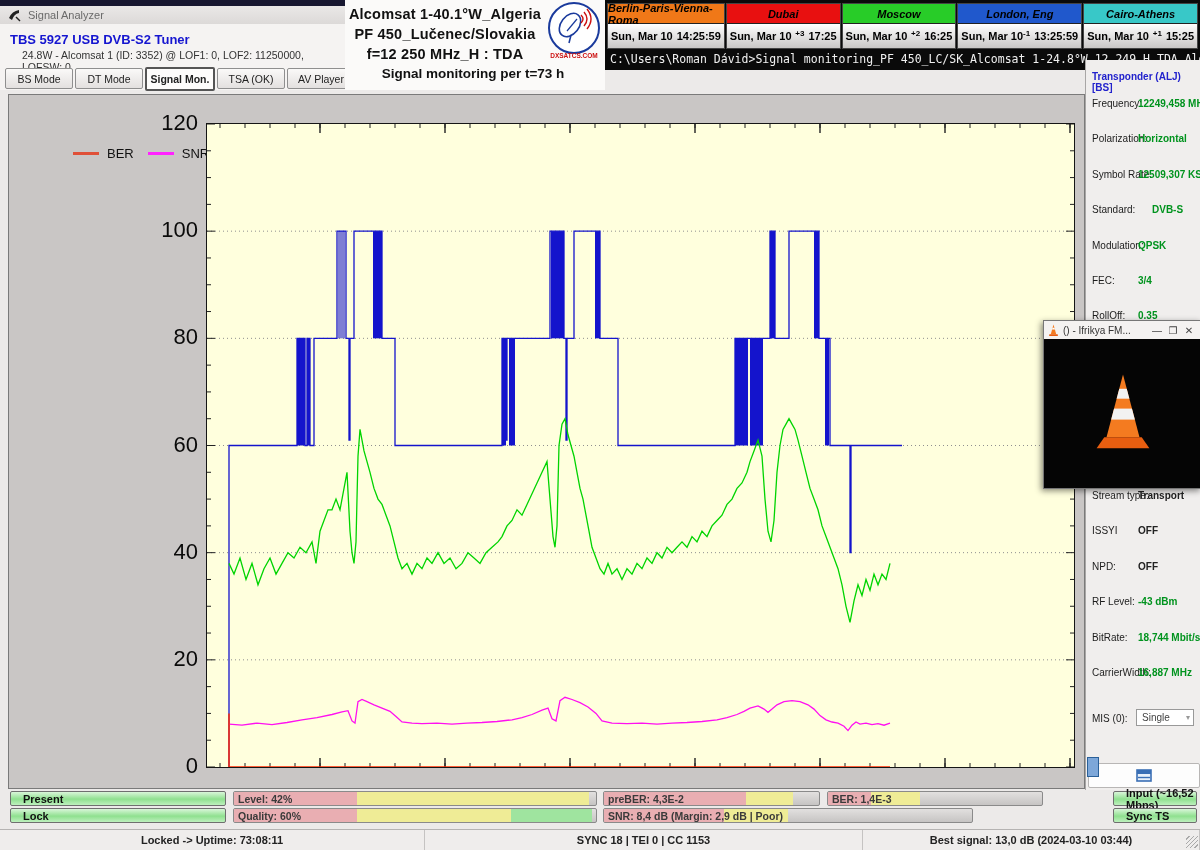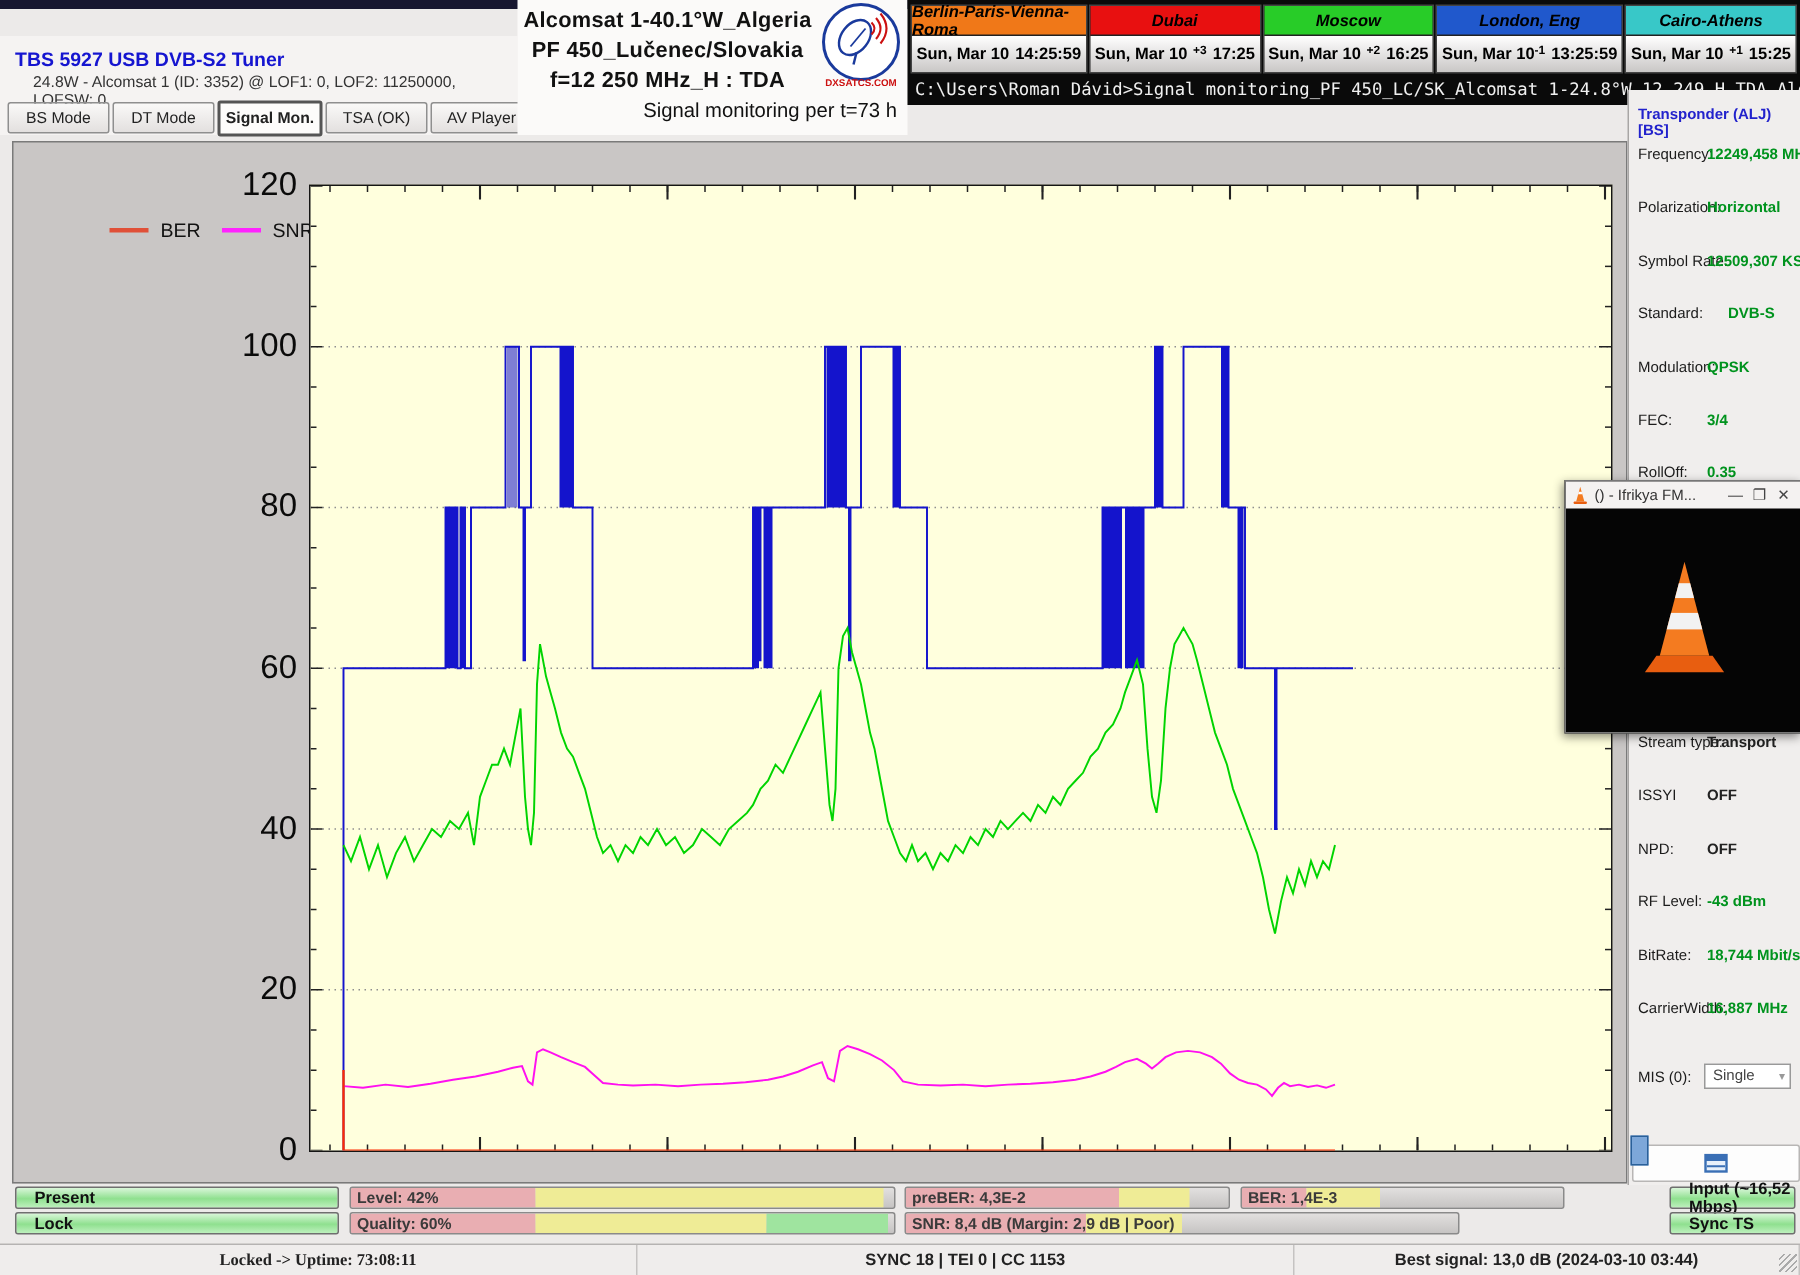--- a/index.html
+++ b/index.html
@@ -15,21 +15,21 @@
   #tunertitle{left:10px;top:8px;font-size:13px;font-weight:bold;color:#1515D0;}
   #tunerdetail{left:22px;top:25px;font-size:10.5px;color:#333;}
   
   #tabs{left:5px;top:68px;height:21px;display:flex;gap:2px;}
   .tab{width:66px;height:19px;background:linear-gradient(#FAF9F8,#E3E0DF);border:1px solid #8f8f8f;
        border-radius:2px;font-size:10.5px;color:#222;display:flex;align-items:center;justify-content:center;cursor:default;}
   .tab.active{font-weight:bold;background:#FDFCFB;border:2px solid #555;height:20px;margin-top:-1px;}
   
   #centerblock{left:345px;top:0;width:260px;height:90px;background:#FBFAF9;}
   .hline{position:absolute;left:0;width:200px;text-align:center;font-weight:bold;color:#111;font-size:14.5px;letter-spacing:.2px;}
-  #hline4{position:absolute;left:3px;top:66px;width:250px;font-weight:normal;color:#111;font-size:13.5px;text-align:right;}
+  #hline4{position:absolute;left:3px;top:66px;width:250px;font-weight:bold;color:#111;font-size:13.5px;text-align:center;}
   #logo{position:absolute;right:2px;top:2px;width:58px;height:60px;}
   #logo .ring{position:absolute;left:3px;top:0;width:48px;height:48px;border-radius:50%;border:2px solid #1a3a9c;background:#fff;}
   #logo .lbl{position:absolute;left:0;top:50px;width:58px;text-align:center;font-size:6.5px;font-weight:bold;color:#CC1111;}
   
   #blackzone{left:605px;top:0;width:595px;height:70px;background:#0a0a0a;}
   #clocks{position:absolute;left:2px;top:3px;width:591px;height:46px;display:flex;gap:1px;}
   .clock{flex:1;display:flex;flex-direction:column;border:1px solid #444;}
   .clock .hd{height:19px;display:flex;align-items:center;justify-content:center;
              font-size:11px;font-weight:bold;font-style:italic;color:#000;border-bottom:1px solid #222;}
   .clock .val{flex:1;background:linear-gradient(#FFFFFF,#C9C7C6);display:flex;align-items:center;
@@ -81,20 +81,28 @@
   #grip{position:absolute;right:2px;bottom:2px;width:12px;height:12px;
         background:repeating-linear-gradient(135deg,transparent,transparent 2px,#AAA 2px,#AAA 3px);}
 </style>
 </head>
 <body>
 
 <div id="app">
 
   <div class="abs" id="topstrip"></div>
 
+  <div class="abs" id="titlebar">
+    <svg width="13" height="13" viewBox="0 0 13 13">
+      <rect x="0" y="0" width="13" height="13" fill="none"></rect>
+      <path d="M1,9 Q4,2 11,1 L11,4 Q6,5 4,11 Z" fill="#222"></path>
+      <line x1="8" y1="8" x2="12" y2="12" stroke="#222" stroke-width="1.4"></line>
+    </svg>
+    <span class="t">Signal Analyzer</span>
+  </div>
 
   <div class="abs" id="tunerarea">
     <div class="abs" id="tunertitle">TBS 5927 USB DVB-S2 Tuner</div>
     <div class="abs" id="tunerdetail">24.8W - Alcomsat 1 (ID: 3352) @ LOF1: 0, LOF2: 11250000, LOFSW: 0</div>
   </div>
 
   <div class="abs" id="tabs">
       <div class="tab">BS Mode</div>
       <div class="tab">DT Mode</div>
       <div class="tab active">Signal Mon.</div>
@@ -462,19 +470,19 @@
         <div class="lbl">Quality: 60%</div>
       </div>
       <div class="pbar" style="left: 603px; top: 808px; width: 370px;">
         <div class="seg" style="left: 0%; width: 32.5%; background: rgb(233, 174, 178);"></div>
         <div class="seg" style="left: 32.5%; width: 17.5%; background: rgb(239, 236, 150);"></div>
         <div class="lbl">SNR: 8,4 dB (Margin: 2,9 dB | Poor)</div>
       </div>
     </div>
 
   <div class="abs" id="statusbar">
-      <div class="sb-sec" style="width: 425px; font-family: Liberation Serif, serif;">Locked -&gt; Uptime: 73:08:11</div>
+      <div class="sb-sec" style="width: 425px;">Locked -&gt; Uptime: 73:08:11</div>
       <div class="sb-sec" style="width: 438px;">SYNC 18 | TEI 0 | CC 1153</div>
       <div class="sb-sec" style="width: 337px;">Best signal: 13,0 dB (2024-03-10 03:44)</div>
     </div>
   <div id="grip"></div>
 
 </div>
 
 </body></html>

